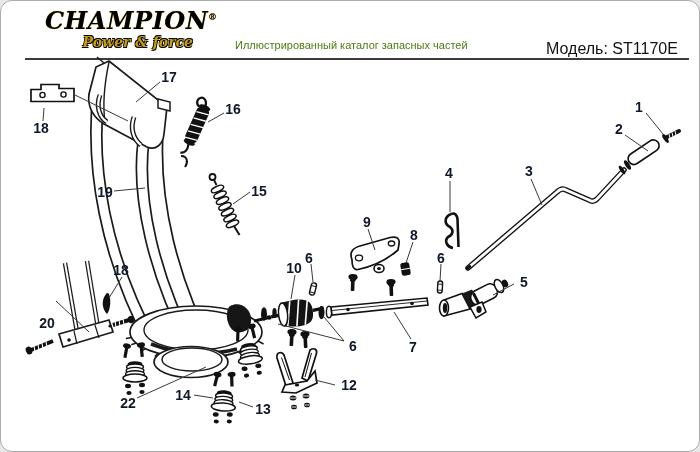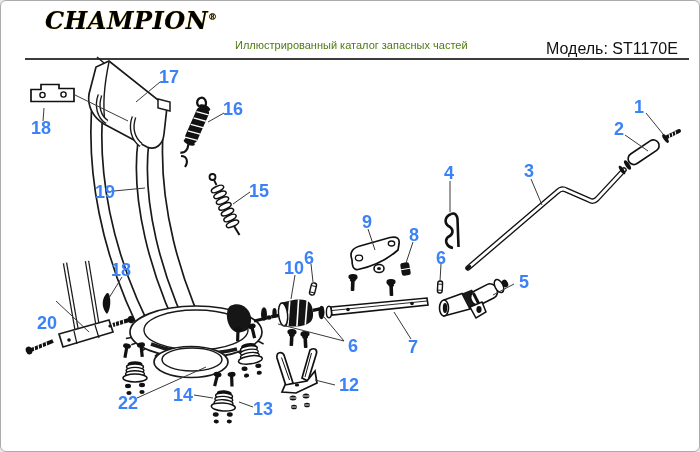--- a/index.html
+++ b/index.html
@@ -1,18 +1,18 @@
 <!DOCTYPE html>
 <html><head>
 <meta charset="utf-8">
 <style>
   html,body { margin:0; padding:0; background:#e8e8e8; }
   .page {
     position:relative; width:700px; height:452px; background:#ffffff;
-    border:1px solid #ababab; border-radius:6px; box-sizing:border-box;
+    border:1px solid #ababab; border-radius:12px; box-sizing:border-box;
     font-family:"Liberation Sans", sans-serif; overflow:hidden;
     margin:0 auto;
   }
   .logo { position:absolute; left:44px; top:7px; width:150px; }
   .brand {
     font-family:"DejaVu Serif", serif; font-style:italic; font-weight:bold;
     font-size:24px; line-height:1.05; color:#000;
     text-shadow:0 0 1px #c99d08; letter-spacing:0.5px; white-space:nowrap;
   }
   .brand sup { font-size:9px; font-style:normal; }
@@ -22,31 +22,32 @@
     text-shadow:0.7px 0.7px 0 #000, -0.7px -0.7px 0 #000, 0.7px -0.7px 0 #000, -0.7px 0.7px 0 #000;
     white-space:nowrap; margin-top:1px;
   }
   .title { position:absolute; left:234px; top:38px; font-size:11px; color:#4d7c0f; white-space:nowrap; }
   .model { position:absolute; left:545px; top:39px; font-size:16px; color:#111; white-space:nowrap; }
   .rule  { position:absolute; left:24px; top:57px; width:664px; height:2px; background:#3c3c3c; }
   .diagram { position:absolute; left:0; top:0; width:700px; height:452px; }
   .diagram svg { position:absolute; left:0; top:0; }
   .callout {
     position:absolute; transform:translate(-50%,-50%);
-    font-weight:bold; font-size:18px; color:#3b82f6; line-height:1; white-space:nowrap;
+    font-weight:bold; font-size:14px; color:#0f172a; line-height:1; white-space:nowrap;
   }
 </style>
 </head>
 <body>
 
 <div class="page">
 
   <div>
     <div class="logo">
       <div class="brand"><span>CHAMPION</span><sup>®</sup></div>
+      <div class="tagline">Power &amp; force</div>
     </div>
     <div class="title">Иллюстрированный каталог запасных частей</div>
     <div class="model">Модель: ST1170E</div>
     <div class="rule"></div>
   </div>
 
   <div class="diagram">
     <svg width="700" height="452" viewBox="0 0 700 452">
       <defs>
         <g id="bushing">

